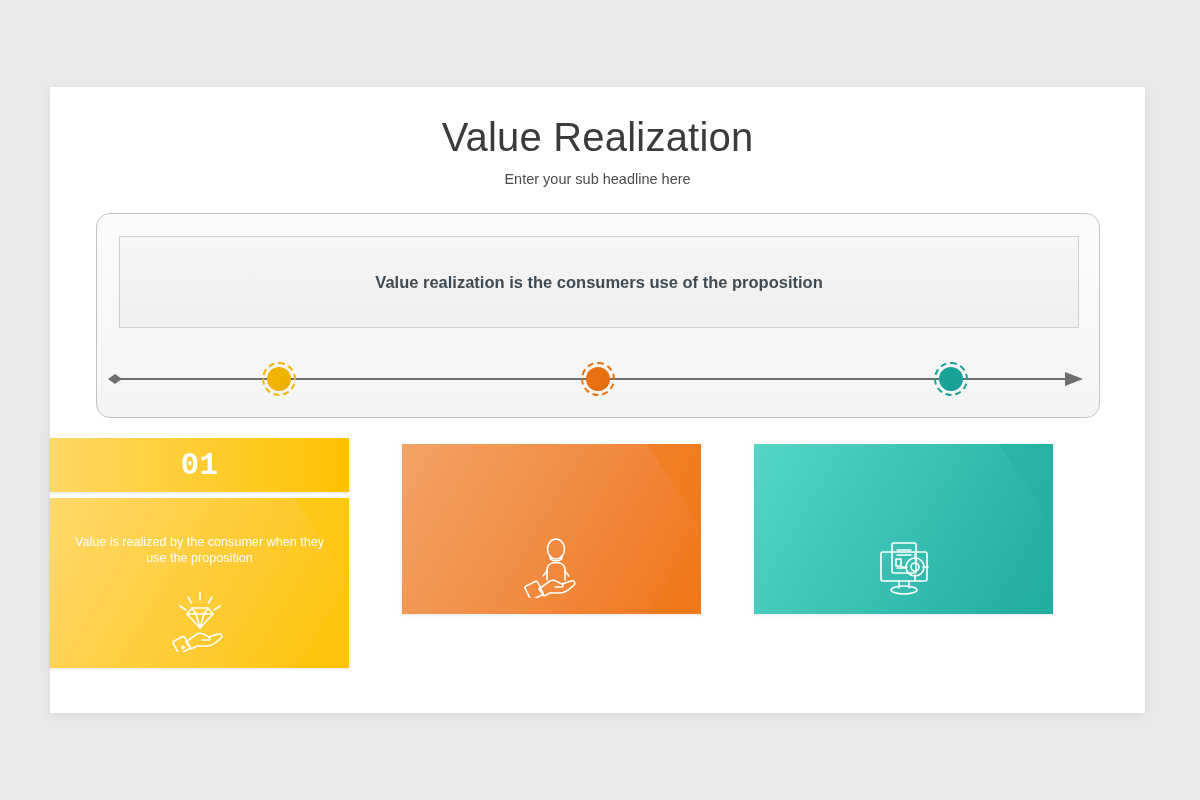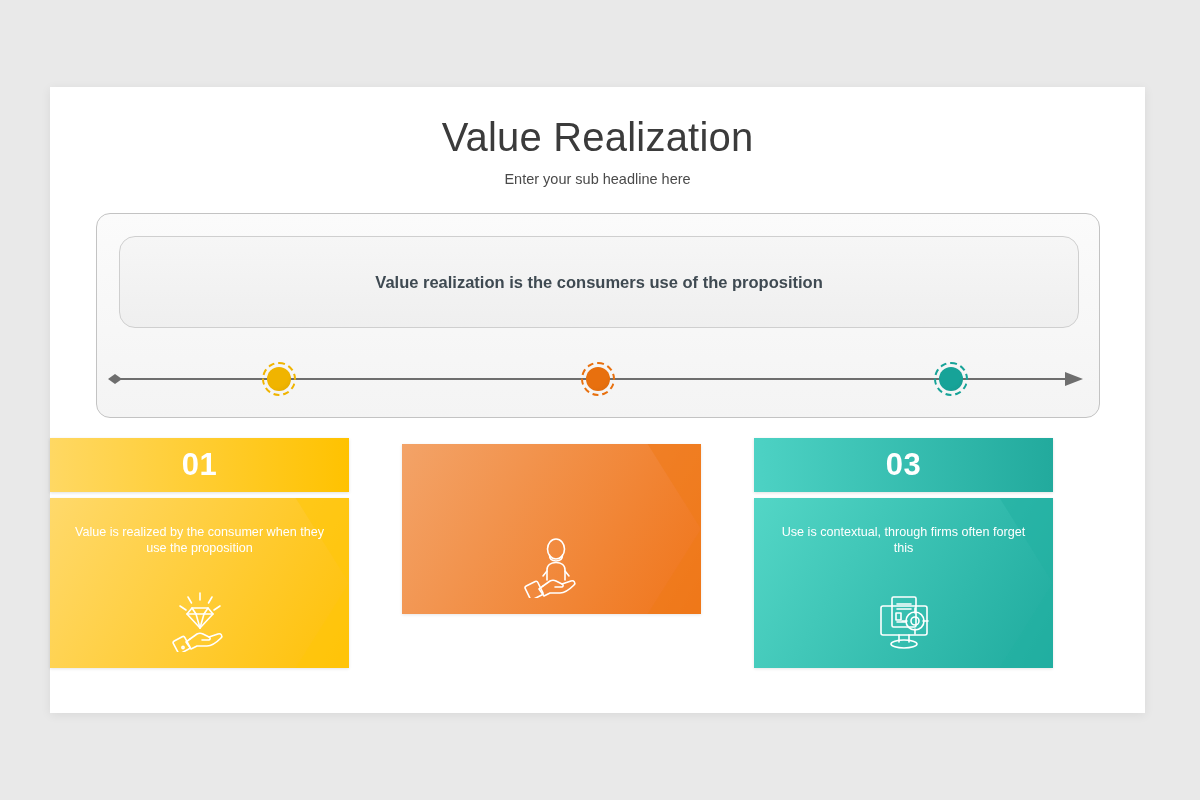--- a/index.html
+++ b/index.html
@@ -35,21 +35,21 @@
     position: absolute; left: 46px; top: 126px;
     width: 1004px; height: 205px;
     border: 1px solid #c3c3c3;
     border-radius: 14px;
     background: linear-gradient(180deg,#fbfbfb 0%, #f4f4f4 100%);
   }
   #statement-box {
     position: absolute; left: 22px; top: 22px;
     width: 960px; height: 92px;
     border: 1px solid #cfcfcf;
-    border-radius: 16px;
+    border-radius: 0;
     background: linear-gradient(180deg,#f6f6f6 0%,#efefef 100%);
     display: flex; align-items: center; justify-content: center;
   }
   #statement-text {
     font-size: 16.5px; font-weight: bold; color: #3f4a52;
     text-align: center; padding: 0 20px;
   }
 
   #timeline { position: absolute; left: 0; top: 130px; width: 100%; height: 70px; }
 
@@ -65,38 +65,39 @@
   }
 
   
   .card { position: absolute; top: 351px; width: 299px; }
   .card-head {
     height: 54px; width: 100%;
     display: flex; align-items: center; justify-content: center;
     box-shadow: 0 1px 3px rgba(0,0,0,0.12);
   }
   .card-num {
-    color: #ffffff; font-size: 31px; font-weight: bold; letter-spacing: 0.5px;
+    color: #ffffff; font-size: 31px; font-weight: bold; letter-spacing: 0.5px; font-family: Liberation Mono, monospace;
   }
   .card-body {
     margin-top: 6px;
     height: 170px; width: 100%;
     position: relative; overflow: hidden;
     box-shadow: 0 1px 3px rgba(0,0,0,0.10);
   }
   .card-chevron {
     position: absolute; right: 0; top: 0; height: 100%; width: 92px;
     clip-path: polygon(42% 0, 100% 0, 100% 100%, 42% 100%, 100% 50%);
     opacity: 0.55;
   }
   .card-text {
     position: relative; z-index: 2;
     padding: 26px 22px 0 22px;
     color: #ffffff; font-size: 12.6px; line-height: 16px;
     text-align: center;
+    margin-top: 10px;
   }
   .card-icon {
     position: absolute; z-index: 2;
     left: 50%; transform: translateX(-50%);
     bottom: 16px;
     width: 72px; height: 62px;
   }
   .card-icon svg { width: 100%; height: 100%; display: block; }
 </style>
 </head>
@@ -174,26 +175,22 @@
           <path d="M31 35 L27 40 M49 35 L53 40"></path>
           <path d="M27 50 L34 45 C36 44 38 44 40 45 L46 48 C47.5 48.6 47.5 50.5 46 51 L39 51"></path>
           <path d="M27 50 L23 53 L28 60 L34 57 L44 57 C48 57 53 54 58 49 C60 47 58 44 55 45 L46 48"></path>
           <rect x="11" y="47" width="14" height="15" rx="2" transform="rotate(-26 18 54.5)"></rect>
         </svg>
       </div>
     </div>
   </div>
 
   <div class="card" id="card2" style="left: 704px;">
-    <div class="card-head" id="card2head" style="background: linear-gradient(90deg, rgb(77, 210, 196) 0%, rgb(34, 170, 157) 100%);">
-      <span class="card-num">03</span>
-    </div>
     <div class="card-body" id="card2body" style="background: linear-gradient(120deg, rgb(83, 214, 198) 0%, rgb(31, 171, 158) 100%);">
       <div class="card-chevron" id="card2chev" style="background: rgb(35, 176, 162);"></div>
-      <div class="card-text">Use is contextual, through firms often forget this</div>
       <div class="card-icon">
         <svg viewBox="0 0 72 62" fill="none" stroke="#ffffff" stroke-width="1.6" stroke-linecap="round" stroke-linejoin="round">
           <rect x="13" y="16" width="46" height="29" rx="2"></rect>
           <path d="M31 45 L31 52 M41 45 L41 52"></path>
           <ellipse cx="36" cy="54" rx="13" ry="4"></ellipse>
           <rect x="24" y="7" width="24" height="30" rx="1.5"></rect>
           <line x1="29" y1="14" x2="43" y2="14"></line>
           <line x1="29" y1="19" x2="43" y2="19"></line>
           <line x1="29" y1="32" x2="38" y2="32"></line>
           <rect x="28" y="23" width="5" height="7"></rect>

